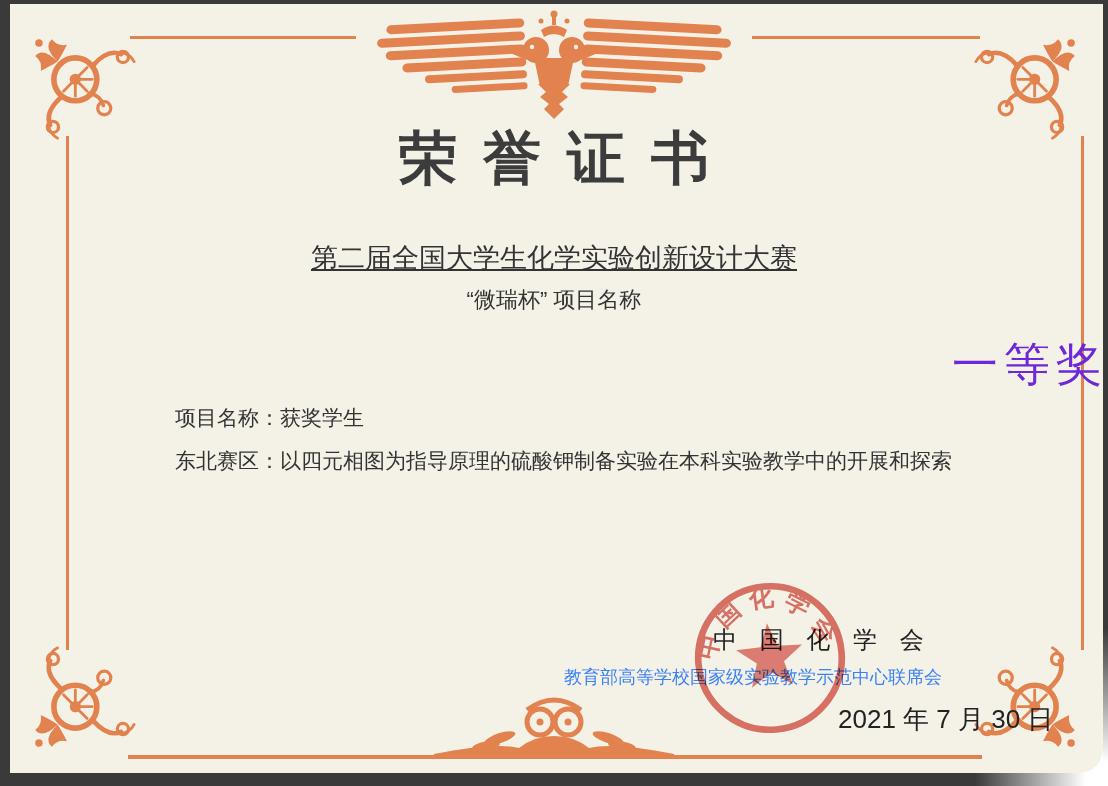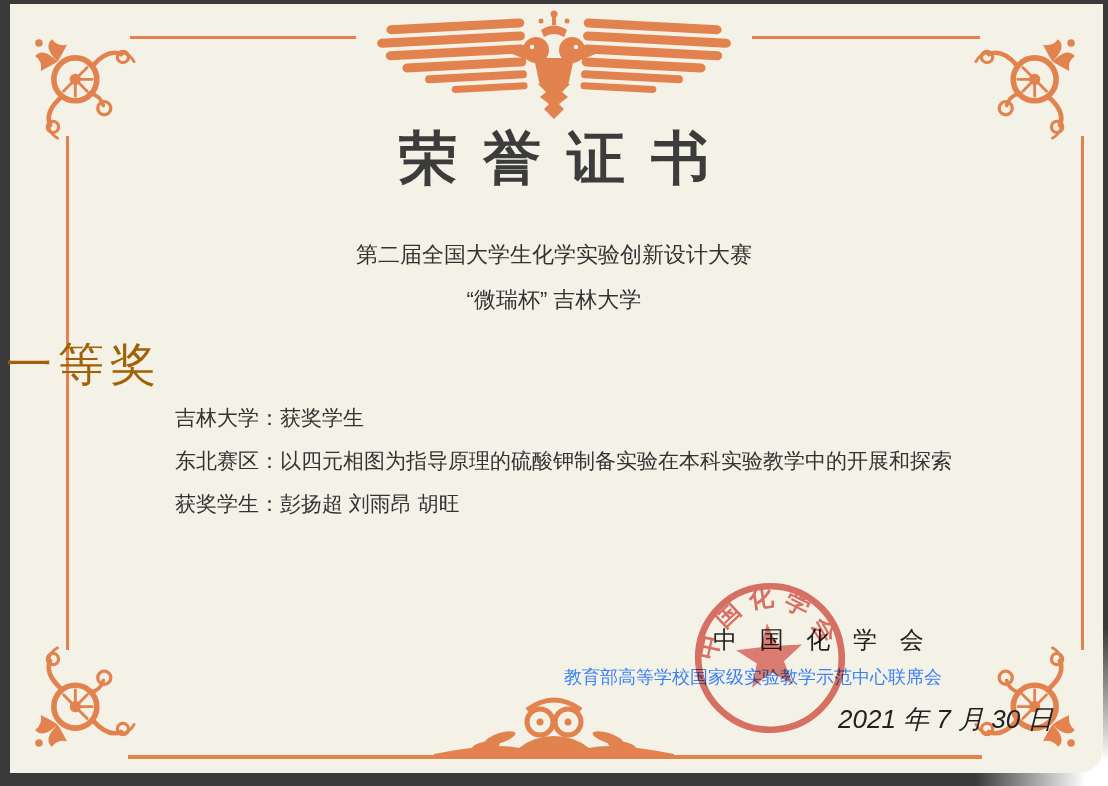--- a/index.html
+++ b/index.html
@@ -31,44 +31,44 @@
   .bottom-center-orn { position:absolute; left:434px; top:696px; width:240px; height:64px; z-index:3; }
   .eagle { position:absolute; left:374px; top:6px; width:360px; height:116px; z-index:3; }
 
   .cert-title {
     position:absolute; left:0; right:0; top:120px; text-align:center;
     font-family:"DejaVu Serif", serif; font-weight:700; font-size:58px;
     color:#3c3c3c; letter-spacing:26px; text-indent:26px; z-index:4;
   }
   .comp-line1 {
     position:absolute; left:0; right:0; top:240px; text-align:center;
-    font-size:22px; color:#333333; z-index:4;
+    font-size:27px; color:#333333; z-index:4;text-decoration:underline;
   }
   .comp-line2 {
     position:absolute; left:0; right:0; top:285px; text-align:center;
     font-size:22px; color:#333333; z-index:4;
   }
   .award {
-    position:absolute; left:0; right:0; top:334px; text-align:left;
-    font-size:46px; color:#a16207; letter-spacing:6px; text-indent:6px;
+    position:absolute; left:0; right:0; top:334px; text-align:right;
+    font-size:46px; color:#6d28d9; letter-spacing:6px; text-indent:6px;
     font-weight:500; z-index:4;
   }
   .fields { position:absolute; left:175px; top:396px; z-index:4; }
   .field-row { font-size:21px; color:#333333; line-height:43px; white-space:nowrap; }
   .issuer1 {
     position:absolute; left:713px; top:624px; font-size:24px; color:#222222;
     letter-spacing:8px; white-space:nowrap; z-index:4;
   }
   .issuer2 {
     position:absolute; left:564px; top:665px; font-size:18px; color:#3b82f6;
     white-space:nowrap; z-index:4;
   }
   .cert-date {
     position:absolute; left:838px; top:702px; font-size:26px; color:#222222;
-    white-space:nowrap; z-index:4;font-style:italic;
+    white-space:nowrap; z-index:4;
   }
   .cert-no {
     position:absolute; left:104px; top:703px; font-size:17px; color:#333333;
     white-space:nowrap; z-index:4;
   }
   .seal {
     position:absolute; left:688px; top:576px; width:164px; height:164px;
     z-index:5; opacity:0.8; mix-blend-mode:multiply; transform:rotate(-5deg);
     pointer-events:none;
   }
@@ -237,32 +237,29 @@
       <path d="M209,39 l15,8 l-17,7 z"></path>
       <path d="M160,52 h40 l-6,28 q-14,10 -28,0 Z"></path>
       <path d="M164,78 l8,8 l-6,5 l9,7 l-5,5 l10,10 l10,-10 l-5,-5 l9,-7 l-6,-5 l8,-8 Z"></path>
       <circle cx="158" cy="41" r="2.2" fill="#f4f1e6"></circle>
       <circle cx="202" cy="41" r="2.2" fill="#f4f1e6"></circle>
     </g>
   </svg>
 
   <div class="cert-title">荣誉证书</div>
   <div class="comp-line1">第二届全国大学生化学实验创新设计大赛</div>
-  <div class="comp-line2">“微瑞杯” 吉林大学</div>
+  <div class="comp-line2">“微瑞杯” 项目名称</div>
   <div class="award">一等奖</div>
 
   <div class="fields">
     <div class="field-row">
-      <span>吉林大学：</span><span>获奖学生</span>
+      <span>项目名称：</span><span>获奖学生</span>
     </div>
     <div class="field-row">
       <span>东北赛区：</span><span>以四元相图为指导原理的硫酸钾制备实验在本科实验教学中的开展和探索</span>
-    </div>
-    <div class="field-row">
-      <span>获奖学生：</span><span>彭扬超 刘雨昂 胡旺</span>
     </div>
   </div>
 
   <div class="issuer1">中 国 化 学 会</div>
   <div class="issuer2">教育部高等学校国家级实验教学示范中心联席会</div>
   <div class="cert-date">2021 年 7 月 30 日</div>
 
 
   <svg class="seal" viewBox="0 0 160 160">
     <defs>

